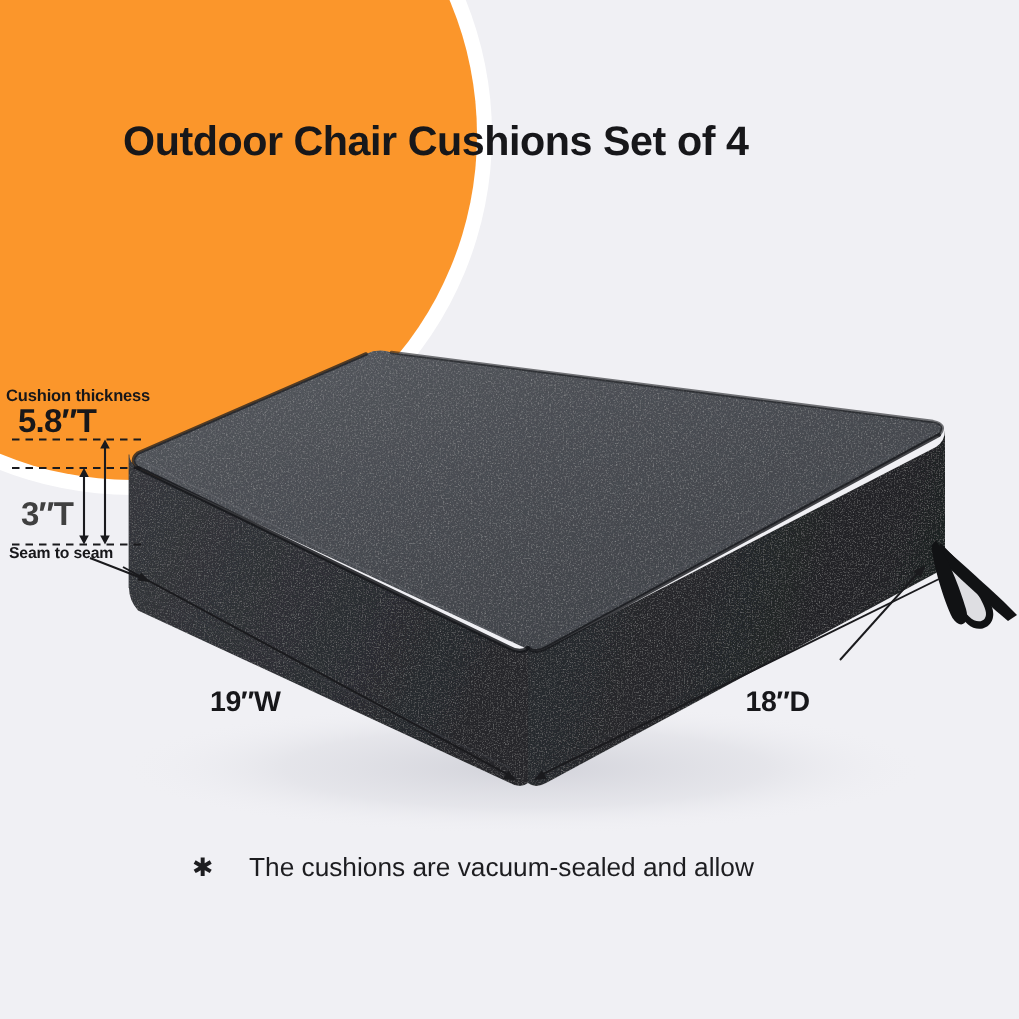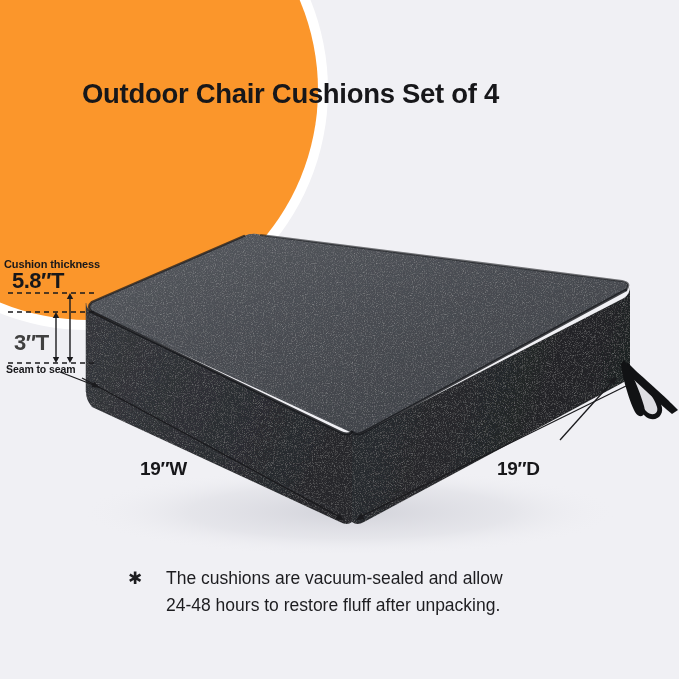--- a/index.html
+++ b/index.html
@@ -222,21 +222,20 @@
     <path d="M 356,520 l 8.6,-0.8 l -3.4,-5.6 Z" fill="#1a1a1d"></path>
 
     <line x1="60" y1="372" x2="96" y2="386" stroke="#1a1a1d" stroke-width="1.3"></line>
     <path d="M 100,388 l -8.4,-1 l 2.4,-5.4 Z" fill="#1a1a1d"></path>
 
     <line x1="560" y1="440" x2="612" y2="382" stroke="#1a1a1d" stroke-width="1.3"></line>
     <path d="M 617,377 l -3.2,8 l -5,-4.4 Z" fill="#1a1a1d"></path>
   </svg>
 
   <div class="lbl-w">19″W</div>
-  <div class="lbl-d">19″D</div>
+  <div class="lbl-d">18″D</div>
 
   <div class="footnote">
     <span class="star">✱</span>
     <span class="ftext">The cushions are vacuum-sealed and allow</span>
-    <span class="ftext">24-48 hours to restore fluff after unpacking.</span>
   </div>
 
 </div>
 
 </body></html>

